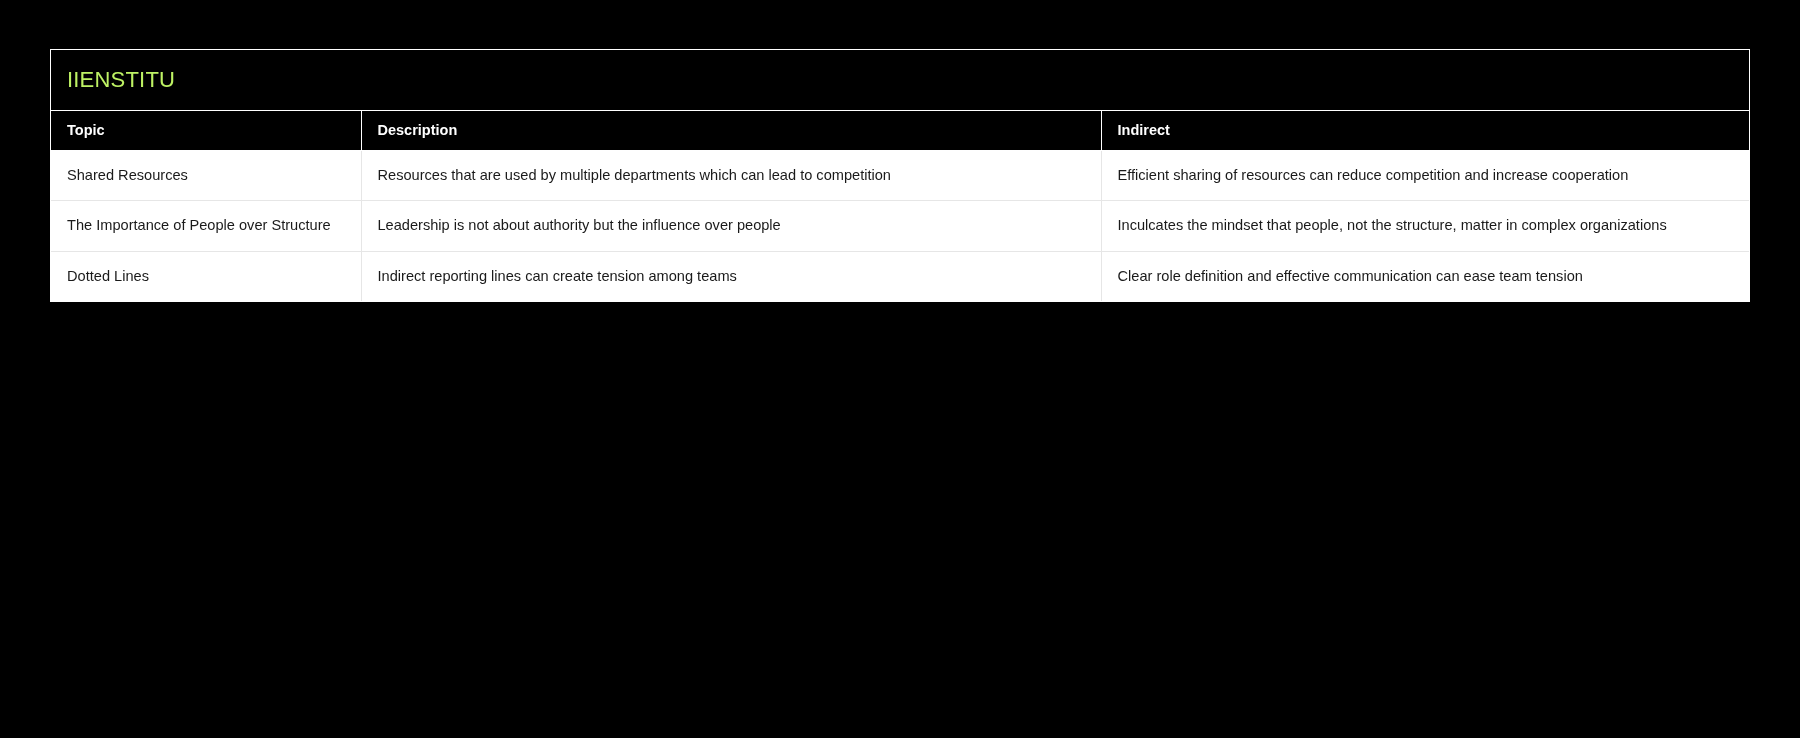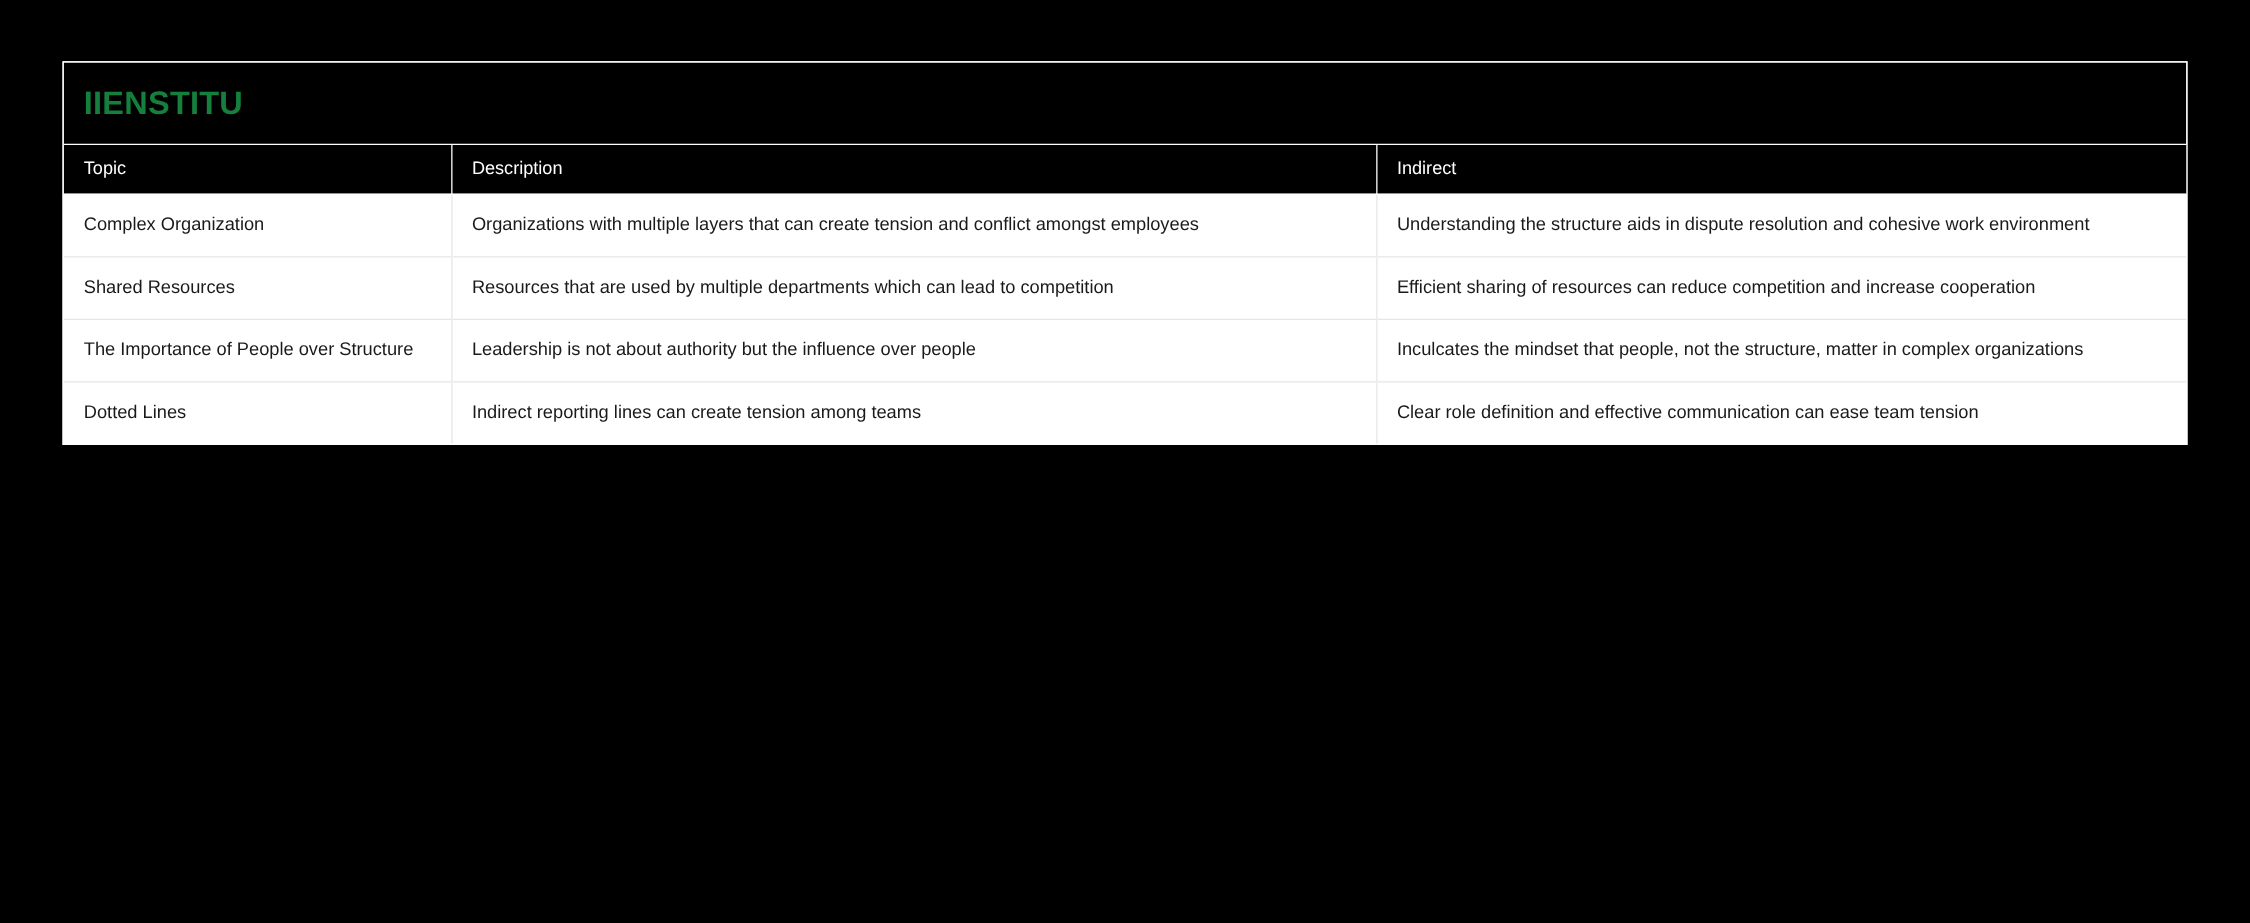--- a/index.html
+++ b/index.html
@@ -31,42 +31,42 @@
     overflow: hidden;
   }
 
   
   .brand-bar {
     background: #000000;
     border-bottom: 1px solid #ffffff;
     padding: 18px 16px 18px 16px;
   }
   .brand-title {
-    color: #15803d;
-    font-size: 26px;
-    font-weight: bold;
+    color: #bef264;
+    font-size: 22px;
+    font-weight: normal;
     letter-spacing: 0.2px;
     line-height: 1.1;
   }
 
   
   table.data-table {
     width: 100%;
     border-collapse: collapse;
     table-layout: fixed;
     background: #ffffff;
   }
 
   table.data-table thead tr {
     background: #000000;
   }
   table.data-table thead th {
     color: #ffffff;
     font-size: 14.5px;
-    font-weight: normal;
+    font-weight: bold;
     text-align: left;
     padding: 11px 16px 12px 16px;
     vertical-align: middle;
     border-right: 1px solid #ffffff;
     border-bottom: 1px solid #ffffff;
   }
   table.data-table thead th:last-child { border-right: none; }
 
   col.col-topic { width: 310px; }
   col.col-desc  { width: 740px; }
@@ -112,25 +112,20 @@
       </colgroup>
       <thead>
         <tr>
           <th>Topic</th>
           <th>Description</th>
           <th>Indirect</th>
         </tr>
       </thead>
       <tbody>
 
-        <tr>
-          <td class="cell-topic">Complex Organization</td>
-          <td class="cell-desc">Organizations with multiple layers that can create tension and conflict amongst employees</td>
-          <td class="cell-rel">Understanding the structure aids in dispute resolution and cohesive work environment</td>
-        </tr>
 
 
 
 
 
         <tr>
           <td class="cell-topic">Shared Resources</td>
           <td class="cell-desc">Resources that are used by multiple departments which can lead to competition</td>
           <td class="cell-rel">Efficient sharing of resources can reduce competition and increase cooperation</td>
         </tr>

